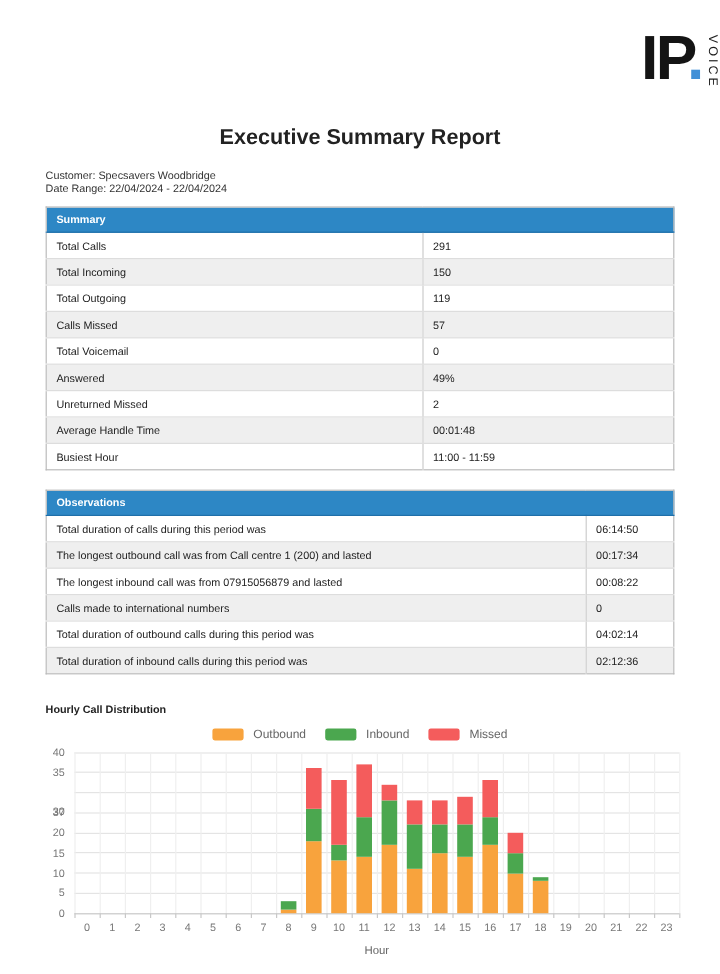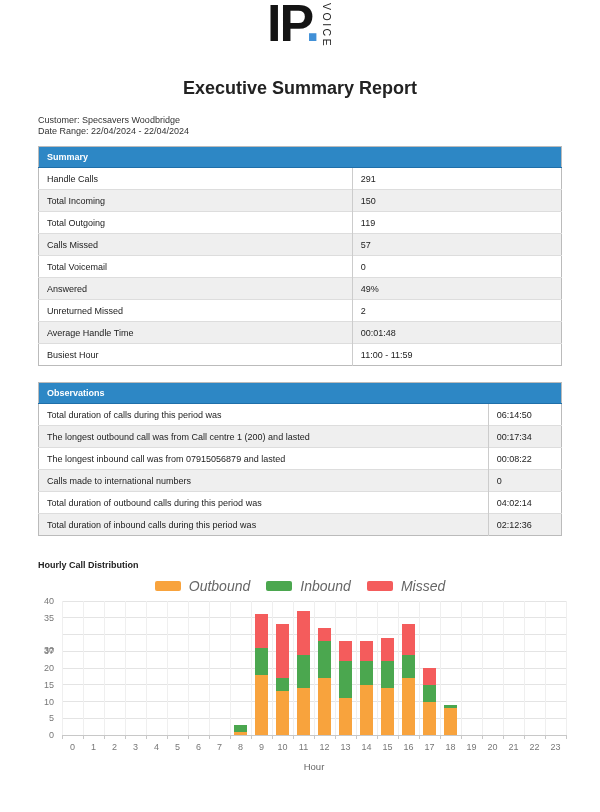--- a/index.html
+++ b/index.html
@@ -1,21 +1,21 @@
 <!DOCTYPE html>
 <html><head>
 <meta charset="utf-8">
 <style>
   html,body { margin:0; padding:0; }
   body {
     width:600px; height:812px; background:#ffffff; overflow:hidden;
     font-family:"Liberation Sans", sans-serif; color:#222; position:relative;
   }
   
-  .logo-row { display:flex; justify-content:center; align-items:flex-start; height:62px; }
+  .logo-row { display:flex; justify-content:flex-end; align-items:flex-start; padding-top:26px; height:62px; }
   .ip-text { font-size:52px; font-weight:700; letter-spacing:-2px; line-height:0.92; color:#141414; }
   .ip-dot  { color:#4190D7; }
   .voice-vert {
     writing-mode:vertical-rl; font-size:10.5px; letter-spacing:2.5px;
     color:#1c1c1c; margin-left:3px; padding-top:3px; font-weight:500; height:56px;
   }
   
   .report-title { text-align:center; font-size:18px; font-weight:700; color:#222; margin-top:16px; }
   .meta { margin:16px 0 0 38px; font-size:9px; color:#333; line-height:10.5px; }
   
@@ -29,21 +29,21 @@
   table.tbl td.val { border-left:1px solid #cccccc; }
   #summary-table col.lbl-col { width:60%; }
   #observations-table col.lbl-col { width:86%; }
   #observations-table { margin-top:16px; }
   
   .chart-section { margin-top:24px; position:relative; }
   .chart-title { margin-left:38px; font-size:9px; font-weight:700; color:#222; }
   .legend { display:flex; justify-content:center; align-items:center; gap:16px; margin-top:10px; height:12px; }
   .legend-item { display:flex; align-items:center; gap:8px; }
   .swatch { width:26px; height:10px; border-radius:2px; }
-  .legend-label { font-size:14px; color:#666;font-style:italic; }
+  .legend-label { font-size:10px; color:#666; }
   .plot-wrap { position:relative; height:185px; margin-top:9px; }
   .plot { position:absolute; left:62px; top:0; width:504px; height:134px; }
   .hgrid { position:absolute; left:0; right:0; height:1px; background:#e4e4e4; }
   .hgrid.zero { background:#c8c8c8; }
   .vgrid { position:absolute; top:0; bottom:0; width:1px; background:#efefef; }
   .ylab { position:absolute; left:0; width:54px; text-align:right; font-size:9px; color:#777; }
   .xtick { position:absolute; width:1px; height:4px; background:#c8c8c8; top:134px; }
   .xlab { position:absolute; top:141px; width:21px; text-align:center; font-size:9px; color:#777; }
   .xaxis-title { position:absolute; top:160px; left:62px; width:504px; text-align:center; font-size:9.5px; color:#666; }
   .bar-seg { position:absolute; width:13px; }
@@ -68,21 +68,21 @@
       <col class="lbl-col">
       <col class="val-col">
     </colgroup>
   <thead>
       <tr>
         <th colspan="2">Summary</th>
       </tr>
     </thead>
   <tbody>
       <tr>
-        <td>Handle Calls</td>
+        <td>Total Calls</td>
         <td class="val">291</td>
       </tr>
       <tr>
         <td>Total Incoming</td>
         <td class="val">150</td>
       </tr>
       <tr>
         <td>Total Outgoing</td>
         <td class="val">119</td>
       </tr>

